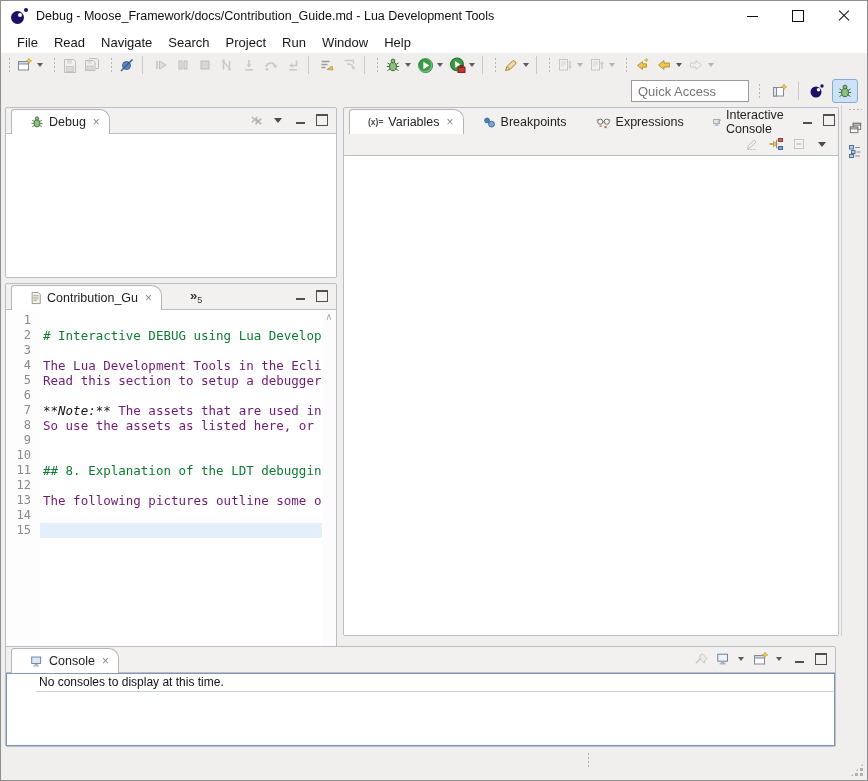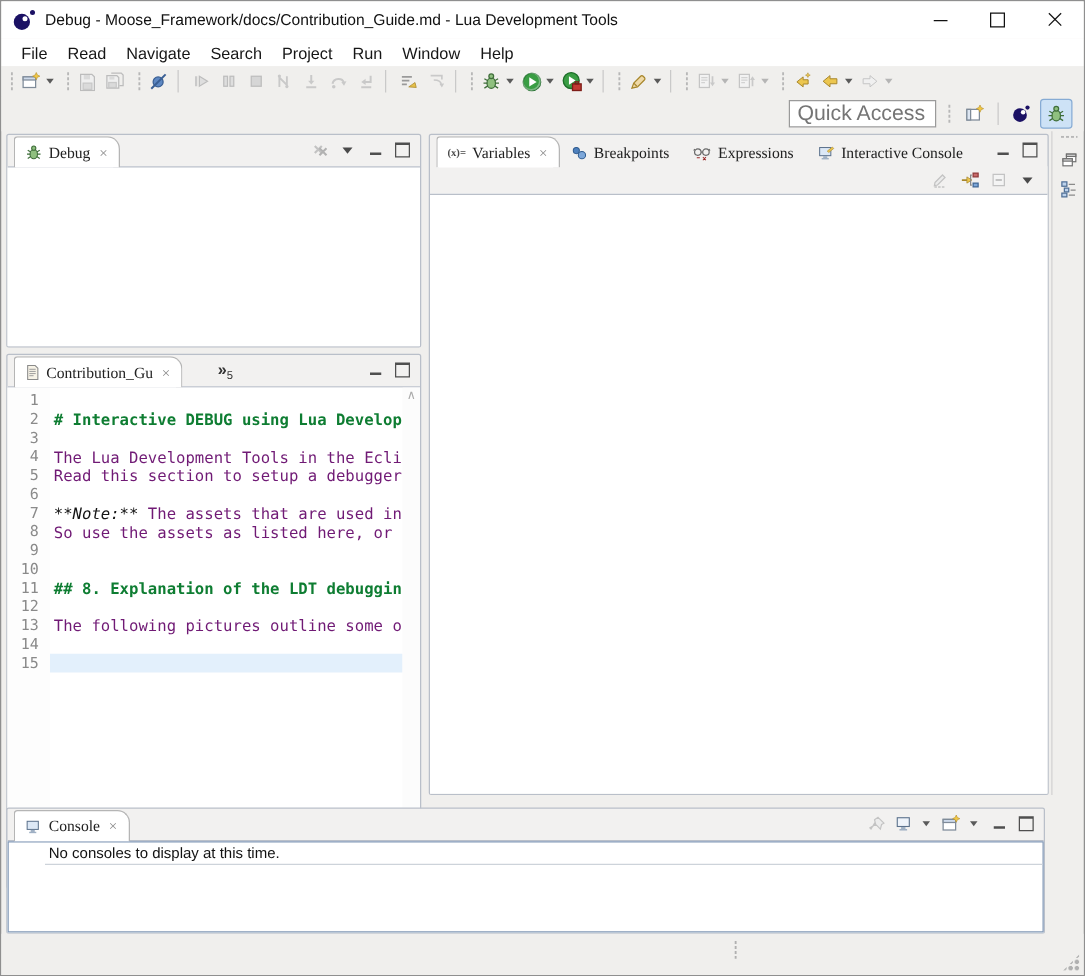--- a/index.html
+++ b/index.html
@@ -29,50 +29,50 @@
   
   .toolbar1{position:absolute;left:0;top:52px;width:100%;height:24px;display:flex;align-items:center;background:#f0efed;}
   .toolbar2{position:absolute;left:0;top:76px;width:100%;height:28px;display:flex;align-items:center;background:#f0efed;}
   .tgroup{display:flex;align-items:center;height:22px;margin-left:2px;padding-left:5px;}
   .grip{width:3px;height:16px;margin-right:3px;background-image:radial-gradient(#b7b7b7 42%,transparent 46%);background-size:3px 4px;}
   .tbtn{display:flex;align-items:center;justify-content:center;min-width:20px;height:22px;padding:0 1px;border-radius:2px;}
   .tbtn svg{display:block;}
   .dd{width:0;height:0;border-left:3px solid transparent;border-right:3px solid transparent;border-top:4px solid #5a5a5a;margin:0 3px 0 1px;}
   .dd.dis{border-top-color:#b5b5b5;}
   .tsep{width:1px;height:18px;background:#c9c9c9;margin:0 4px;}
-  .quick-access{margin-left:auto;width:104px;height:18px;border:1px solid #9a9a9a;background:#fff;font-family:"Liberation Sans",sans-serif;font-size:17px;color:#15803d;padding:1px 6px;outline:none;}
+  .quick-access{margin-left:auto;width:104px;height:18px;border:1px solid #9a9a9a;background:#fff;font-family:"Liberation Sans",sans-serif;font-size:13px;color:#15803d;padding:1px 6px;outline:none;}
   .persp-bar{display:flex;align-items:center;margin:0 8px 0 4px;}
   .pbtn{display:flex;align-items:center;justify-content:center;width:24px;height:22px;border-radius:3px;border:1px solid transparent;margin:0 1px;}
   .pbtn.selected{background:var(--selection-bg,#cde2f6);border:1px solid var(--selection-border,#86abd4);}
   
   .panel{position:absolute;background:#f2f1f0;border:1px solid #b9bfc9;border-radius:2px;box-sizing:border-box;}
   .phdr{position:relative;height:25px;display:flex;align-items:flex-end;}
   .pbody{position:absolute;left:0;right:0;bottom:0;background:#ffffff;border-top:1px solid #b9bfc9;}
-  .tab{display:flex;align-items:center;gap:5px;height:24px;padding:0 9px 0 8px;margin-bottom:-1px;font-size:12.5px;color:#222;
-       border:1px solid transparent;border-bottom:none;border-radius:3px 10px 0 0;font-family:Liberation Serif, serif;}
+  .tab{display:flex;align-items:center;gap:5px;height:24px;padding:0 9px 0 18px;margin-bottom:-1px;font-size:12.5px;color:#222;
+       border:1px solid transparent;border-bottom:none;border-radius:3px 10px 0 0;}
   .tab.active{background:#ffffff;border-color:#b5b5b5;z-index:2;}
   .tab.first{margin-left:5px;}
   .tab-close{color:#8a8a8a;font-size:12px;line-height:10px;margin-left:2px;}
   .hdr-actions{margin-left:auto;display:flex;align-items:center;gap:6px;padding-right:6px;padding-bottom:5px;}
   .hbtn{display:flex;align-items:center;justify-content:center;min-width:16px;height:16px;}
   .pmin-glyph{width:9px;height:0;border-top:2px solid #4f4f4f;display:block;margin-top:6px;}
   .pmax-glyph{width:10px;height:9px;border:1px solid #4f4f4f;border-top:2px solid #4f4f4f;display:block;}
   .vmenu{width:0;height:0;border-left:4px solid transparent;border-right:4px solid transparent;border-top:5px solid #4a4a4a;}
   .overflow-ind{display:flex;align-items:flex-start;margin-left:28px;margin-bottom:4px;color:#333;font-weight:bold;}
   .overflow-ind .count{font-weight:normal;font-size:9px;margin-top:7px;}
   
   .vtoolbar{position:absolute;left:0;right:0;top:25px;height:22px;display:flex;align-items:center;justify-content:flex-end;gap:7px;padding-right:8px;background:#f2f1f0;}
   
   .editor-area{position:absolute;left:0;right:0;top:0;bottom:16px;overflow:hidden;font-family:"DejaVu Sans Mono","Liberation Mono",monospace;font-size:12.5px;}
   .gutter{position:absolute;left:0;top:0;bottom:0;width:34px;background:#fdfdfd;color:#8a8a8a;text-align:right;padding-top:3px;box-sizing:border-box;}
   .ln{height:15px;line-height:15px;padding-right:9px;font-size:12px;}
   .codearea{position:absolute;left:34px;right:14px;top:0;bottom:0;padding-top:3px;background:#fff;}
   .cl{height:15px;line-height:15px;white-space:pre;overflow:hidden;padding-left:3px;}
   .cl.cur{background:var(--current-line,#e3f0fc);}
-  .sg-h{color:var(--heading-green,#0e7d32);font-weight:bold;}
+  .sg-h{color:var(--heading-green,#0e7d32);font-weight:normal;}
   .sg-p{color:#701a75;}
   .sg-i{color:#151515;font-style:italic;}
   .vscroll{position:absolute;right:0;top:0;bottom:16px;width:14px;background:#fcfcfc;}
   .vs-arrow{position:absolute;left:2px;width:10px;height:10px;color:#ababab;font-size:10px;line-height:10px;text-align:center;}
   .hscroll{position:absolute;left:34px;right:14px;bottom:0;height:16px;background:#f4f4f4;display:flex;align-items:center;}
   .hs-arrow{width:14px;text-align:center;color:#6f6f6f;font-size:11px;font-weight:bold;}
   .hs-track{position:relative;flex:1;height:100%;}
   .hs-thumb{position:absolute;left:2px;top:2px;width:62px;height:12px;background:#c6c6c6;}
   .hs-right{margin-left:auto;}
   

